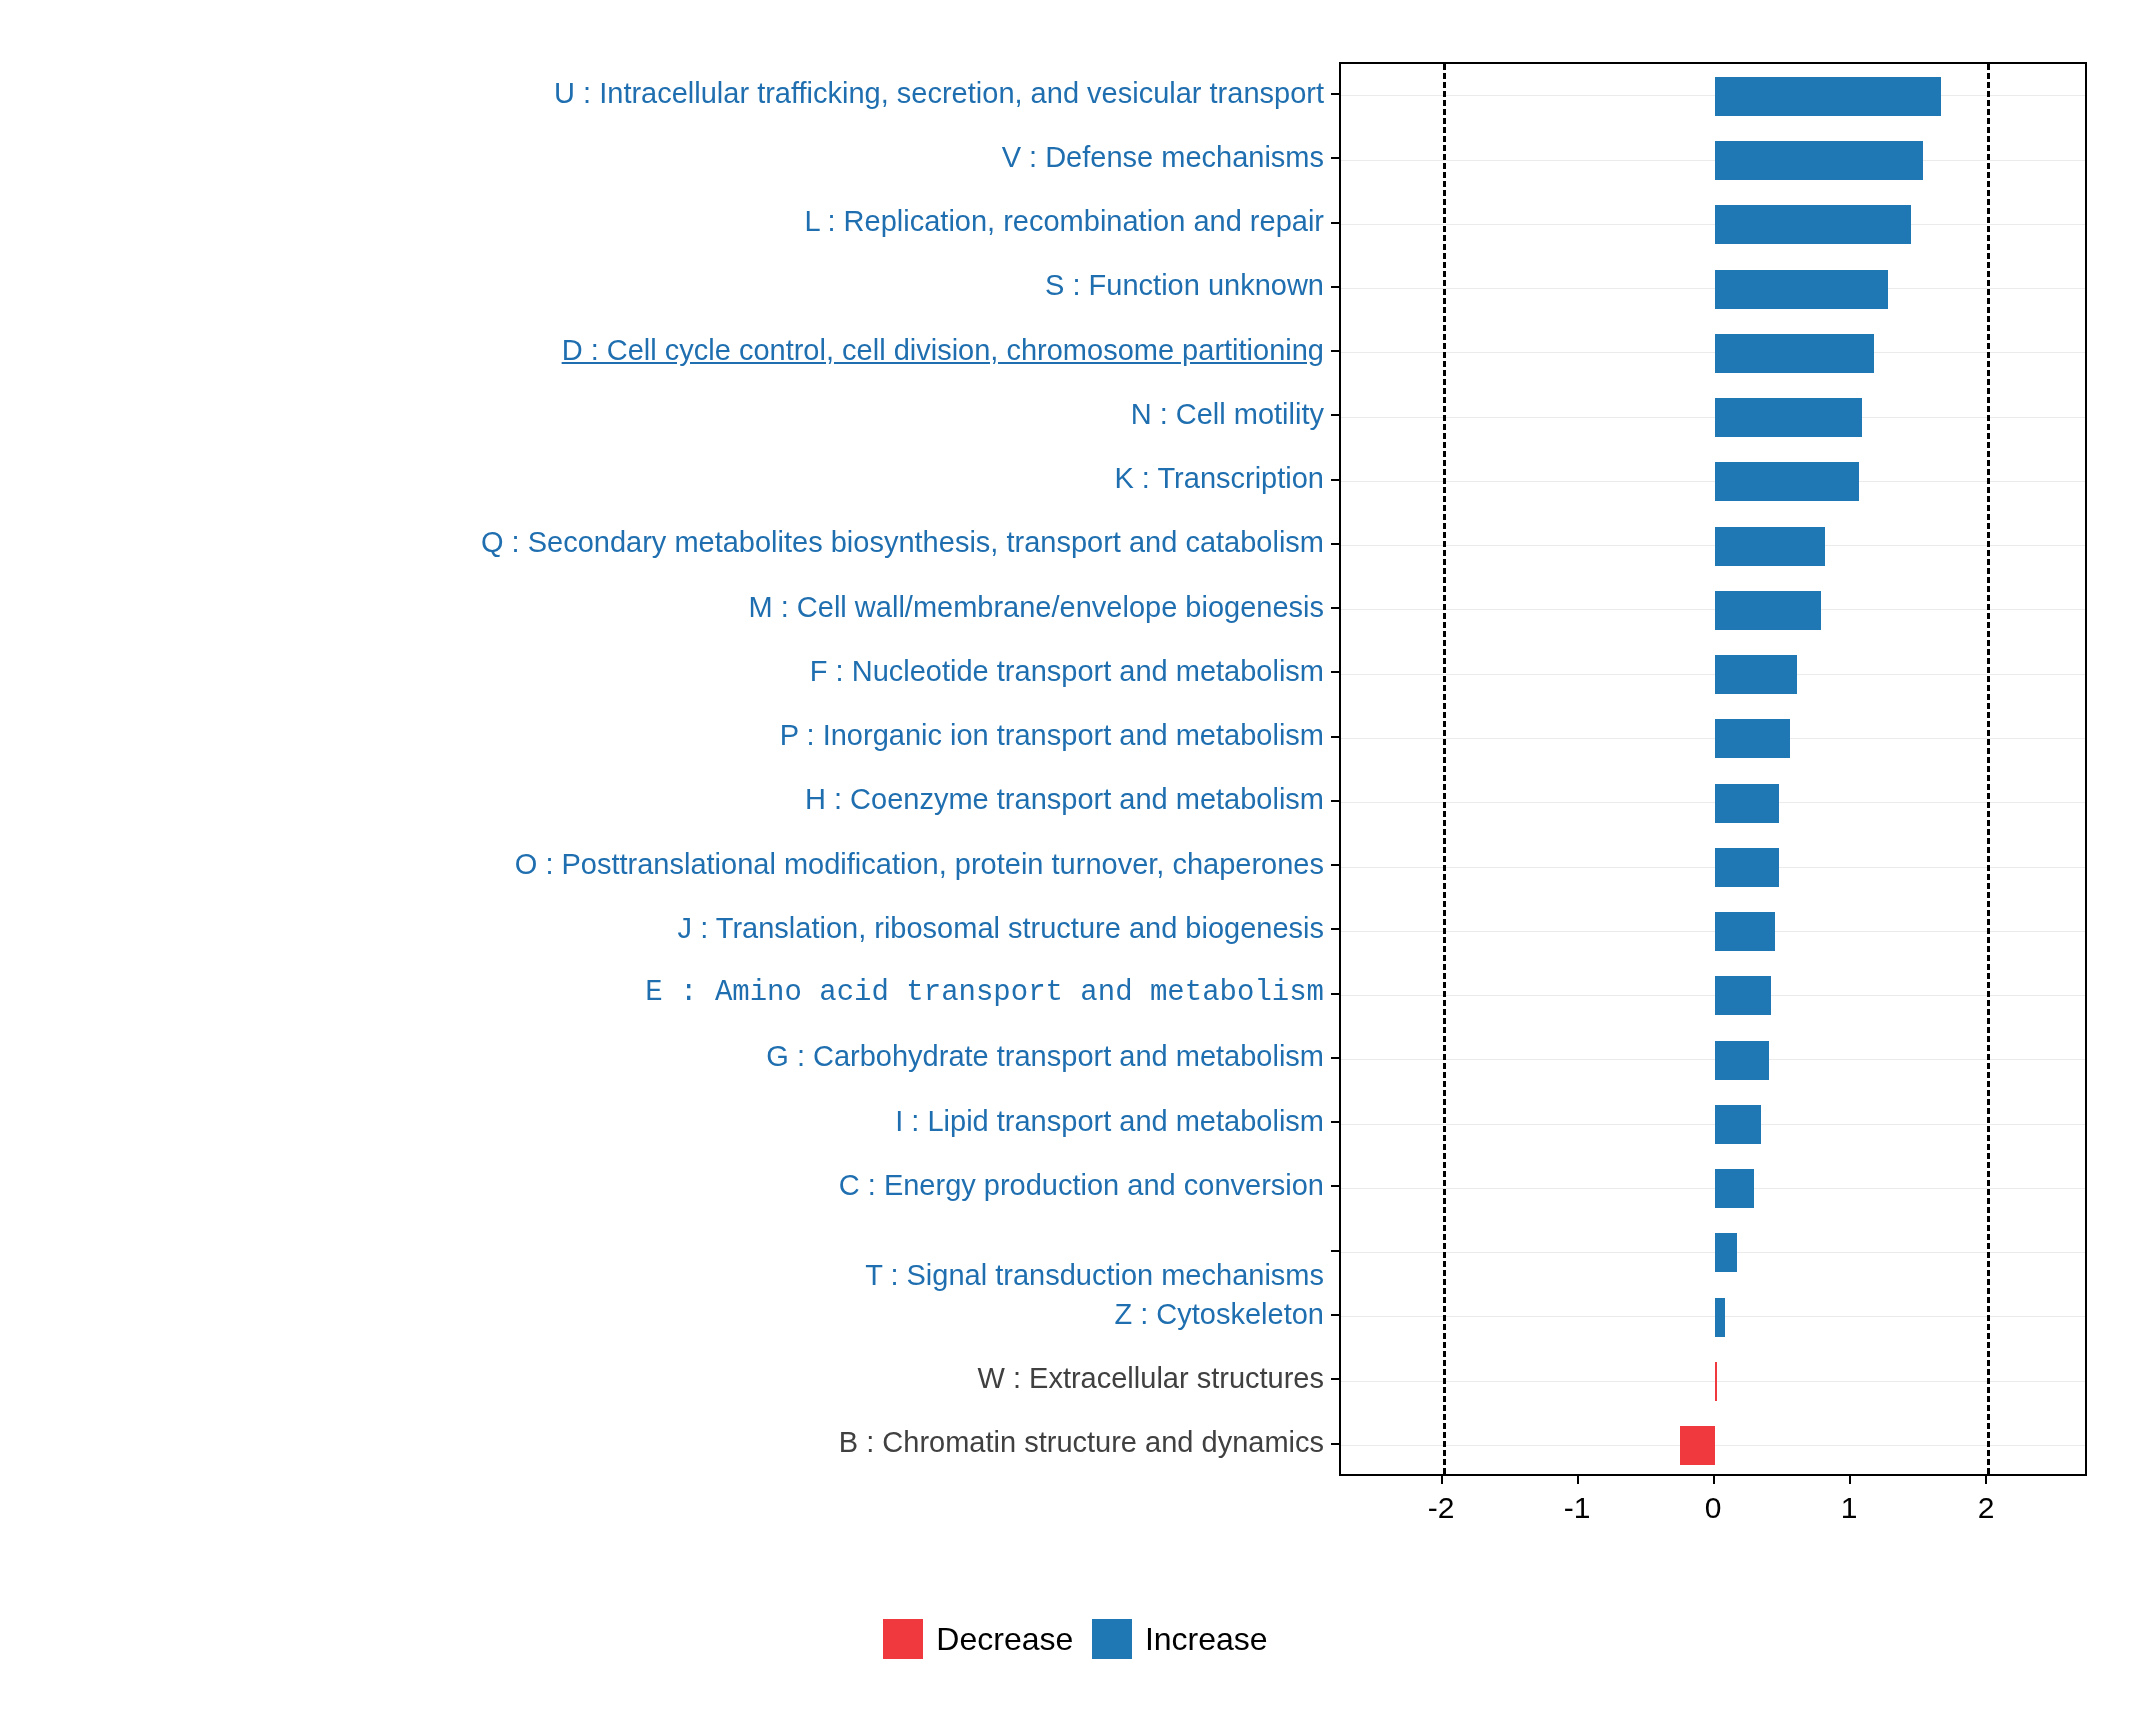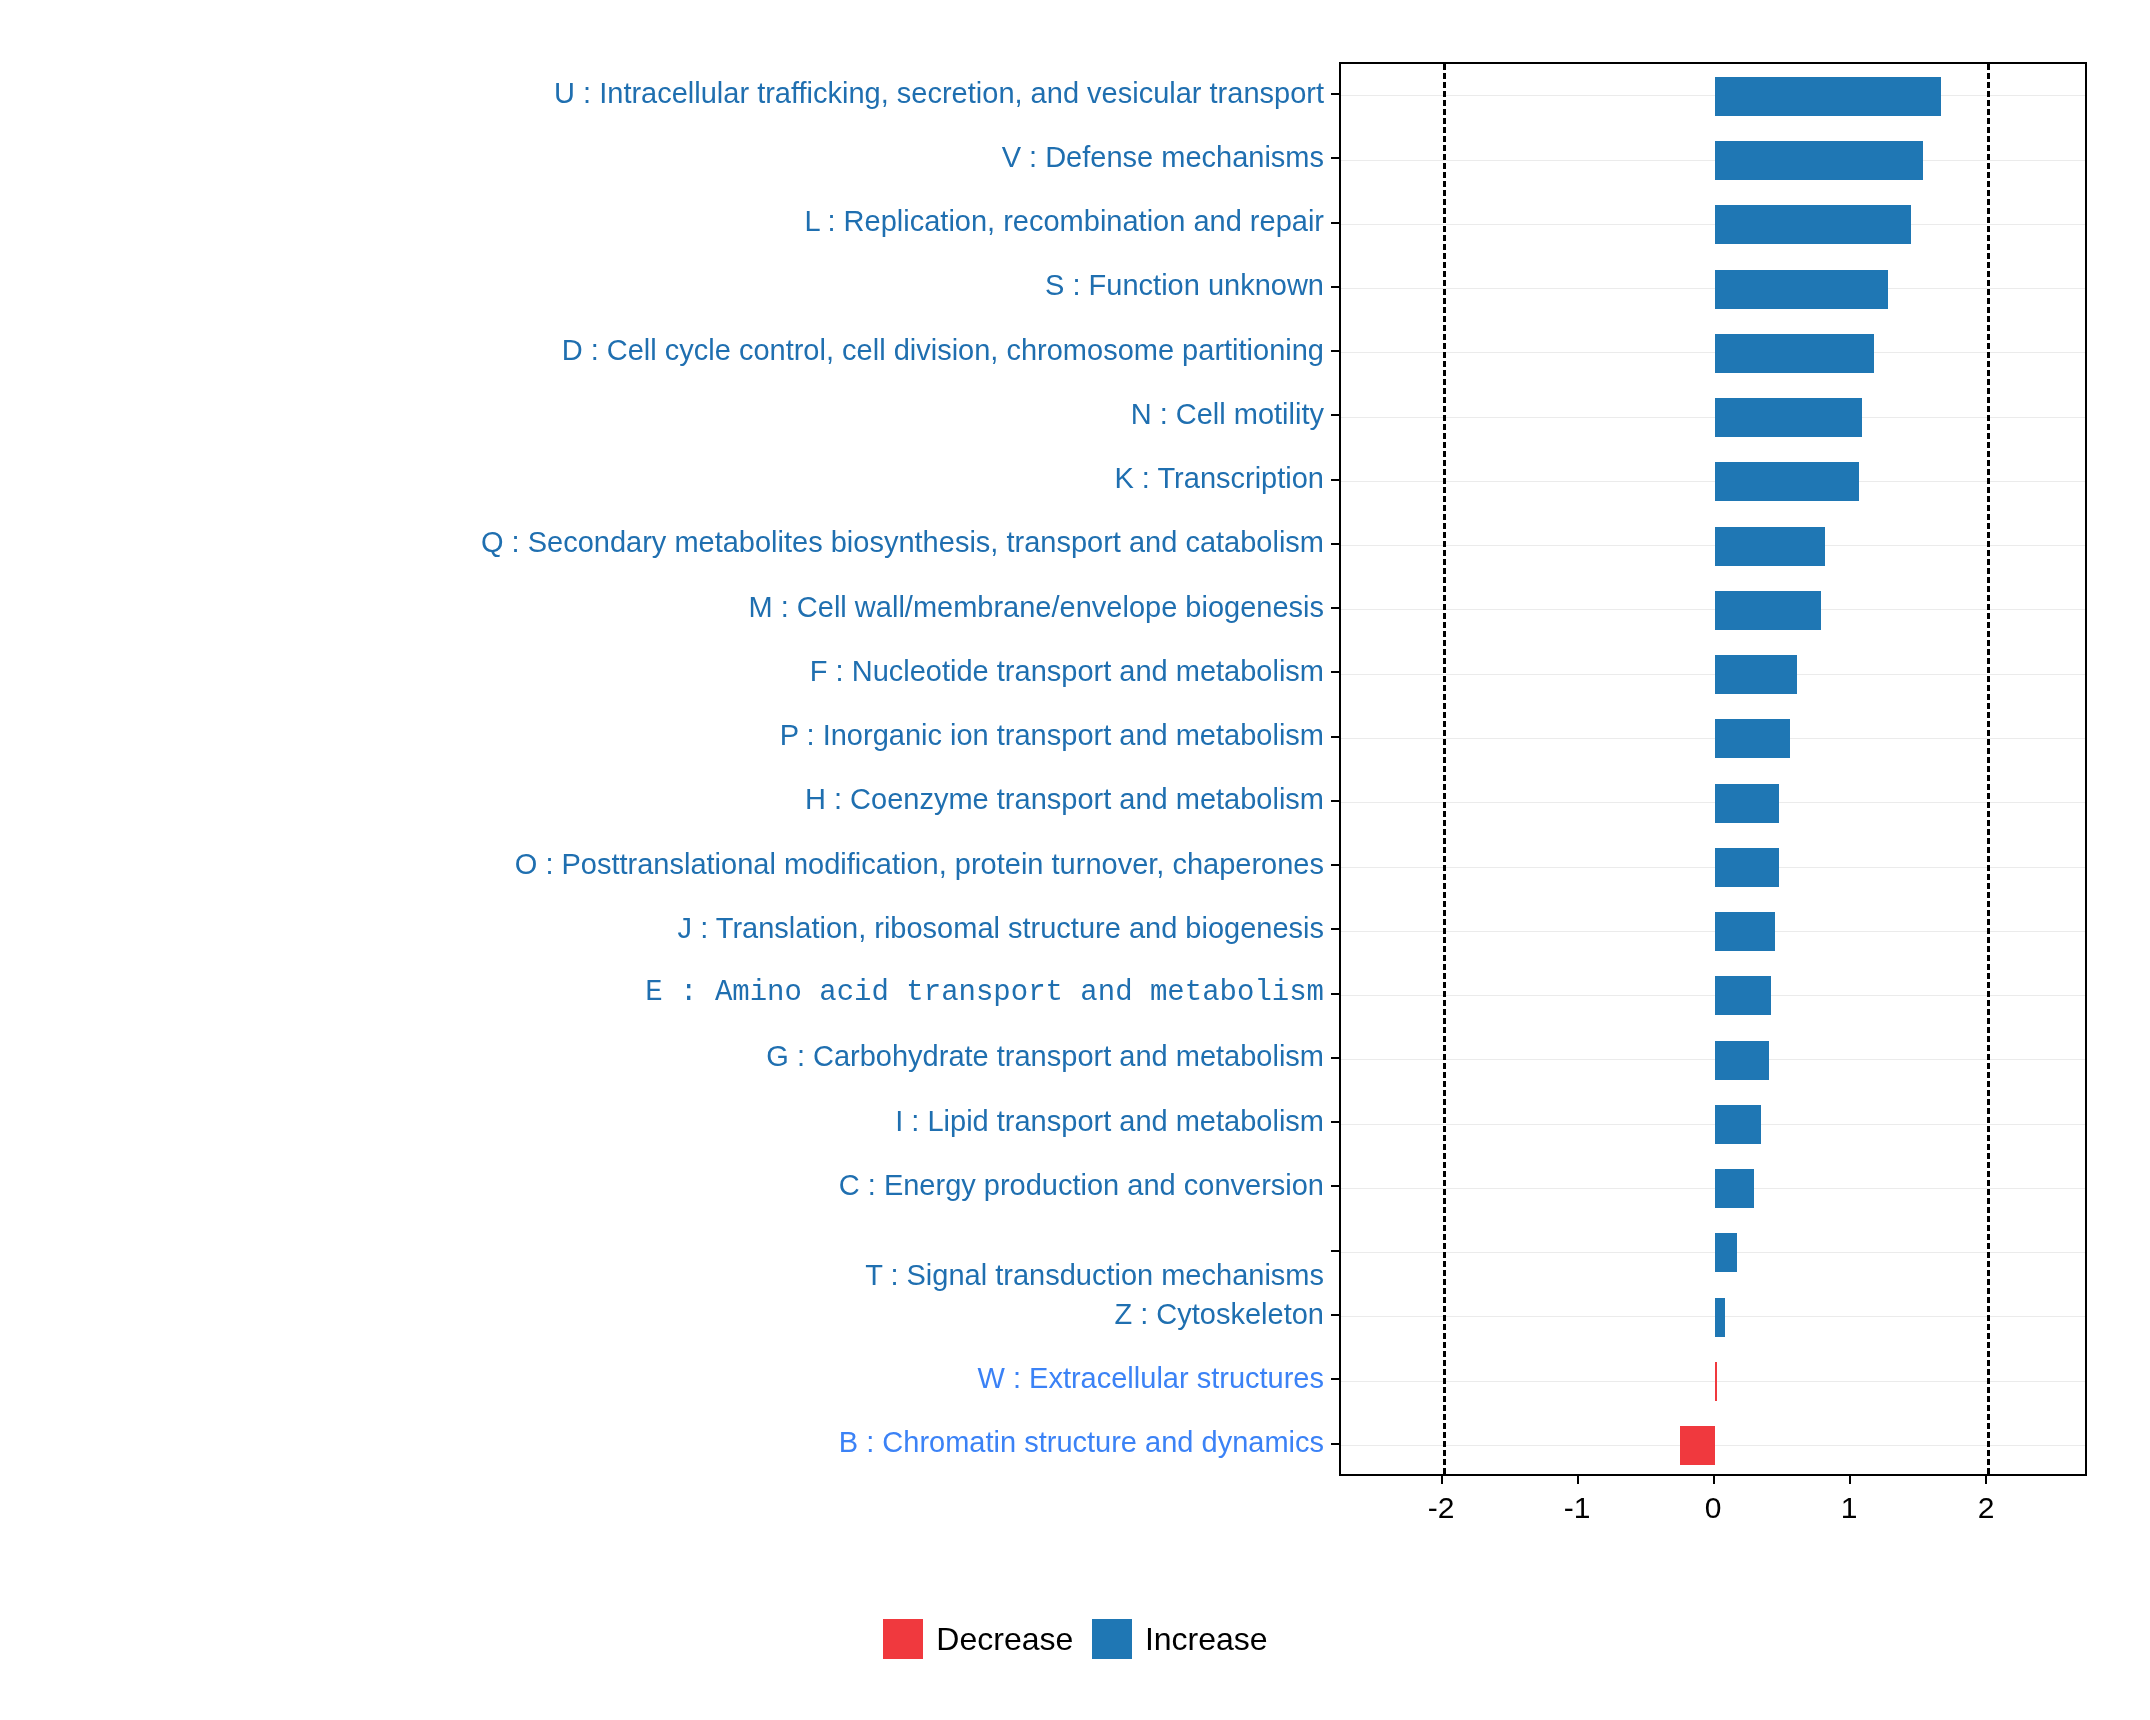--- a/index.html
+++ b/index.html
@@ -65,21 +65,21 @@
   
   .cat-label {
     position: absolute;
     right: 2123px;           
     text-align: right;
     font-size: 29px;
     line-height: 33px;
     white-space: nowrap;
     color: #1f6fb0;
   }
-  .cat-label.dec { color: #3b82f6; }
+  .cat-label.dec { color: #404040; }
 
   
   .ytick {
     position: absolute;
     width: 8.6px;
     height: 2.2px;
     background: #000000;
   }
   .xtick {
     position: absolute;
@@ -131,21 +131,21 @@
 </head>
 <body>
 
 <div id="root">
 
   <div id="cat-labels">
       <div class="cat-label" style="right: 827px; top: 77px;">U : Intracellular trafficking, secretion, and vesicular transport</div>
       <div class="cat-label" style="right: 827px; top: 141px; text-align: right;">V : Defense mechanisms</div>
       <div class="cat-label" style="right: 827px; top: 205px;">L : Replication, recombination and repair</div>
       <div class="cat-label" style="right: 827px; top: 269px;">S : Function unknown</div>
-      <div class="cat-label" style="right: 827px; top: 334px;">D : Cell cycle control, cell division, chromosome partitioning</div>
+      <div class="cat-label" style="right: 827px; top: 334px; text-decoration: underline;">D : Cell cycle control, cell division, chromosome partitioning</div>
       <div class="cat-label" style="right: 827px; top: 398px;">N : Cell motility</div>
       <div class="cat-label" style="right: 827px; top: 462px;">K : Transcription</div>
       <div class="cat-label" style="right: 827px; top: 526px;">Q : Secondary metabolites biosynthesis, transport and catabolism</div>
       <div class="cat-label" style="right: 827px; top: 591px;">M : Cell wall/membrane/envelope biogenesis</div>
       <div class="cat-label" style="right: 827px; top: 655px;">F : Nucleotide transport and metabolism</div>
       <div class="cat-label" style="right: 827px; top: 719px;">P : Inorganic ion transport and metabolism</div>
       <div class="cat-label" style="right: 827px; top: 783px;">H : Coenzyme transport and metabolism</div>
       <div class="cat-label" style="right: 827px; top: 848px;">O : Posttranslational modification, protein turnover, chaperones</div>
       <div class="cat-label" style="right: 827px; top: 912px;">J : Translation, ribosomal structure and biogenesis</div>
       <div class="cat-label" style="right: 827px; top: 976px; font-family: Liberation Mono, monospace;">E : Amino acid transport and metabolism</div>

